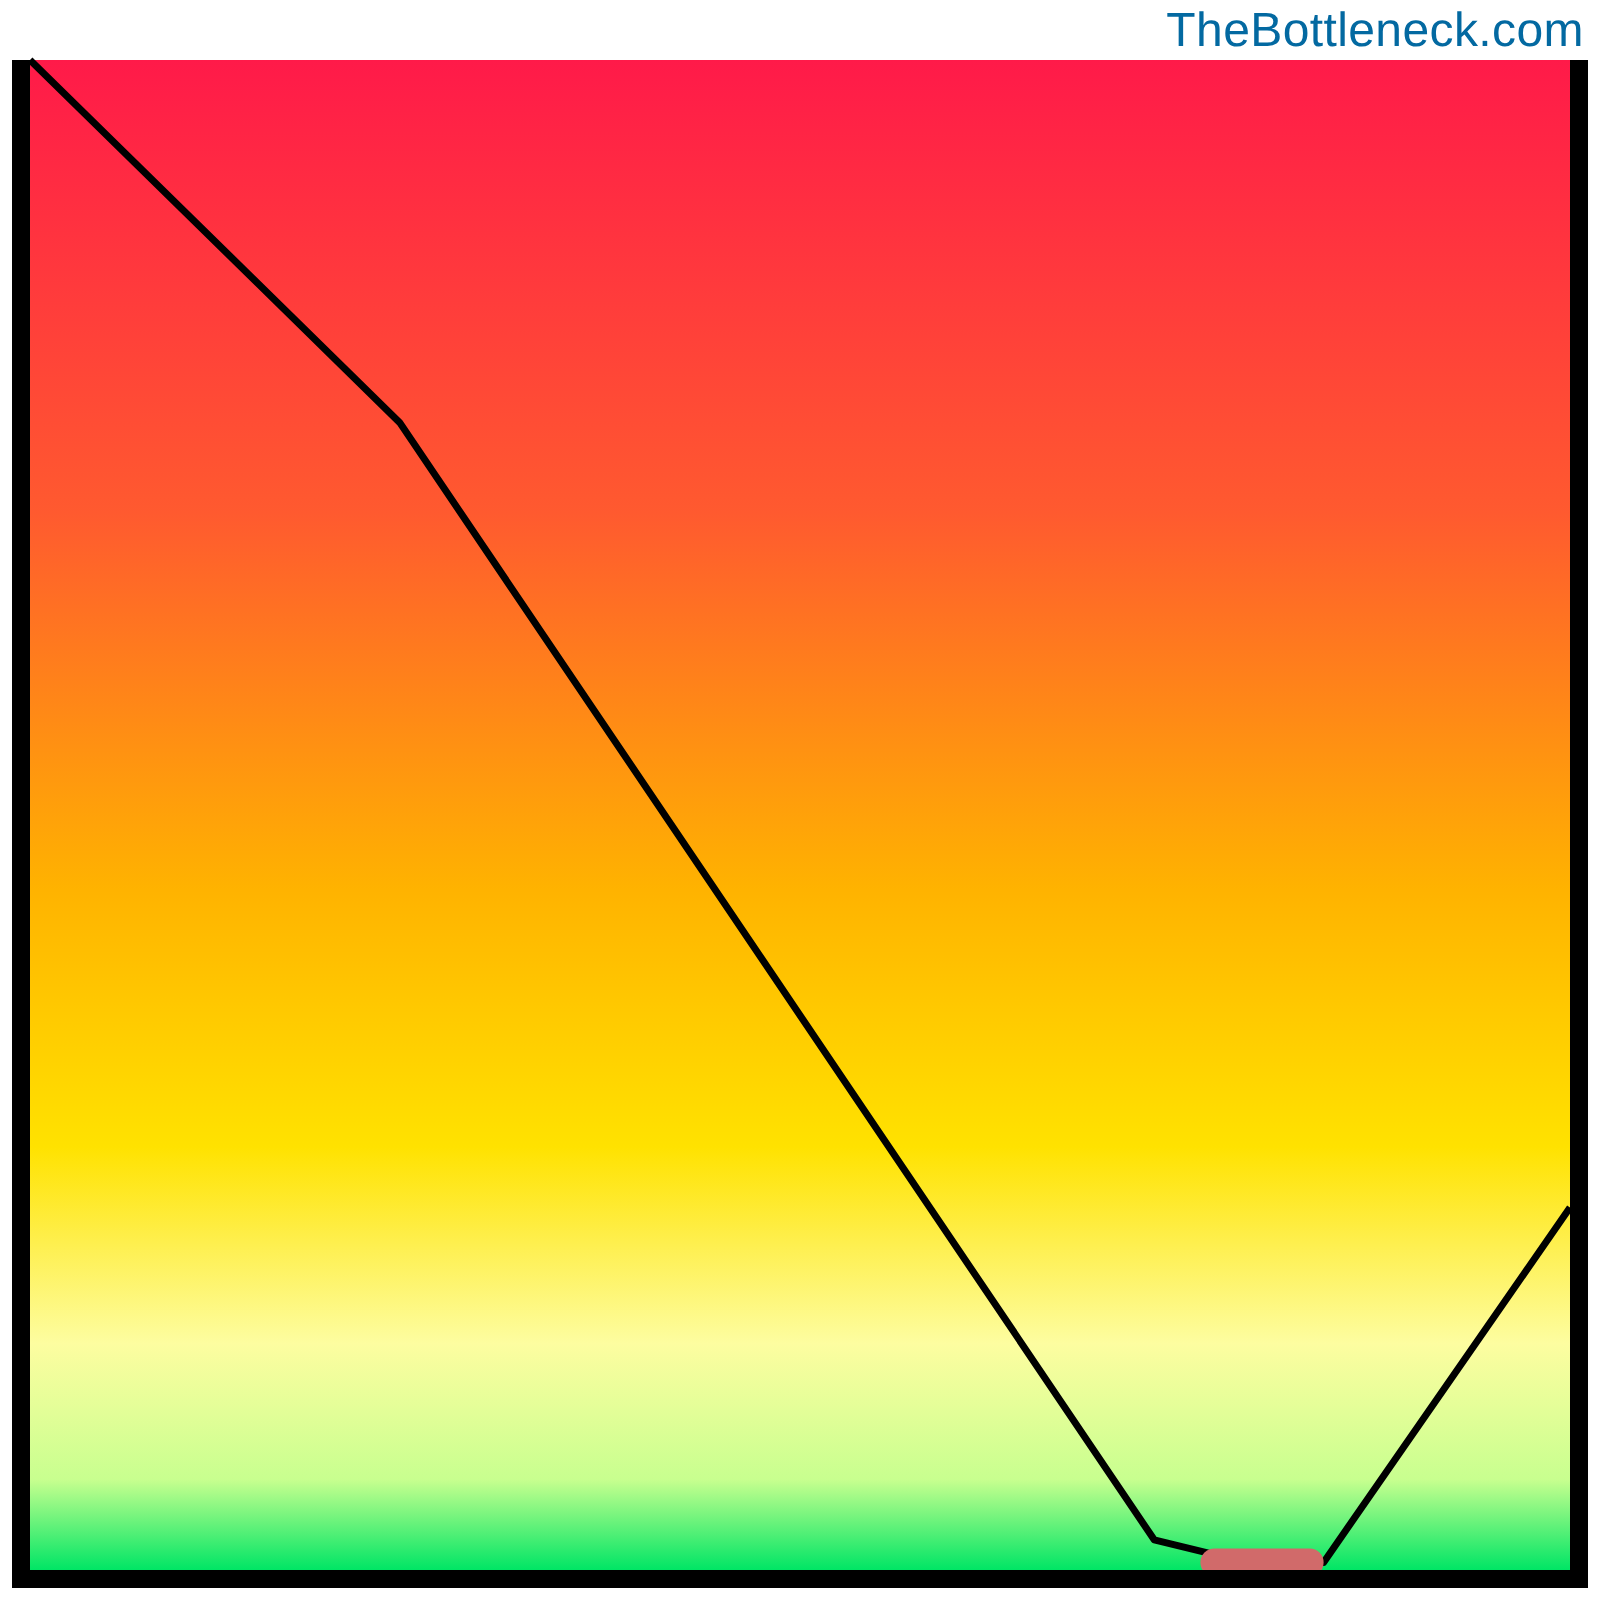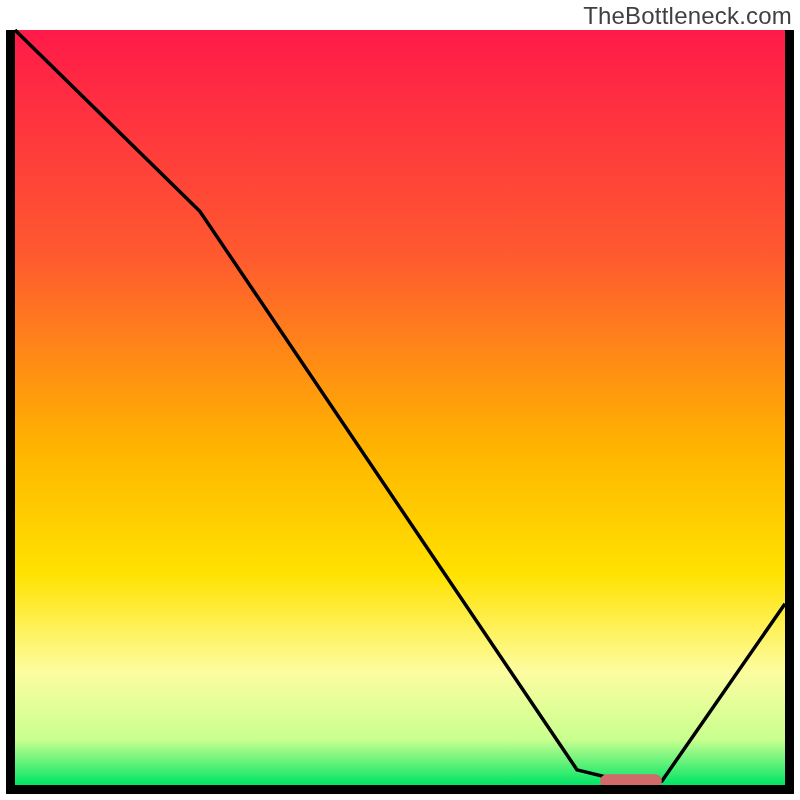--- a/index.html
+++ b/index.html
@@ -14,21 +14,21 @@
     position: relative;
     width: 800px;
     height: 800px;
   }
   .watermark {
     position: absolute;
     top: 2px;
     right: 8px;
     font-size: 24px;
     font-weight: 500;
-    color: #404040;
+    color: #0369a1;
     letter-spacing: 0.2px;
   }
   svg {
     display: block;
   }
 </style>
 </head>
 <body>
 
 <div class="container">

